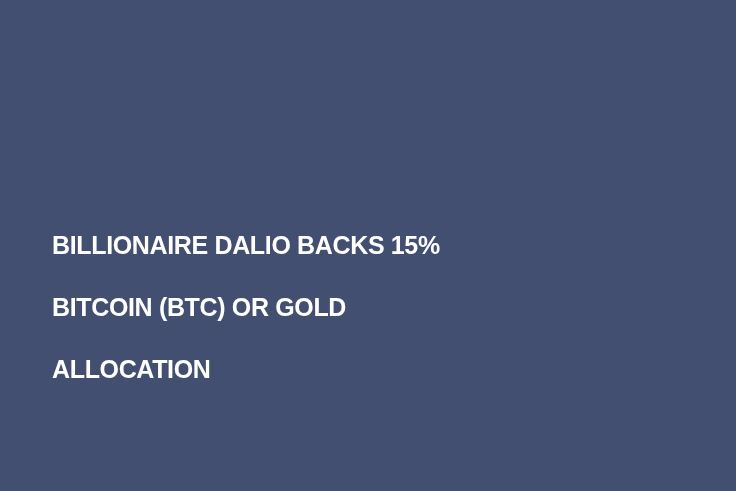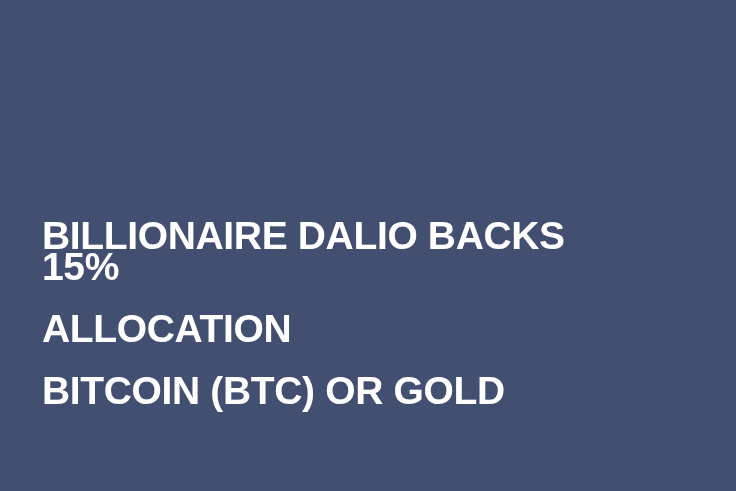--- a/index.html
+++ b/index.html
@@ -28,25 +28,25 @@
 
   
   .headline-block {
     position: absolute;
     left: 42px;
     top: 189px;
     width: 600px;
   }
 
   .headline {
-    margin: 0;
+    margin: 10px;
     padding: 0;
     color: #ffffff;
     font-family: "Liberation Sans", "DejaVu Sans", sans-serif;
-    font-size: 39px;
+    font-size: 25px;
     font-weight: 800;
     line-height: 31px;
     letter-spacing: -0.35px;
     text-transform: uppercase;
     font-stretch: condensed;
     white-space: pre-line;
     -webkit-font-smoothing: antialiased;
   }
 
   .headline .hl-line {
@@ -54,18 +54,18 @@
   }
 </style>
 </head>
 <body style="background: rgb(67, 79, 112);">
 
 <div class="card" style="background: rgb(67, 79, 112);">
 
   <div class="headline-block">
     <h1 class="headline" style="color: rgb(255, 255, 255);">
       <span class="hl-line">BILLIONAIRE DALIO BACKS 15%</span>
+      <span class="hl-line">BITCOIN (BTC) OR GOLD</span>
       <span class="hl-line">ALLOCATION</span>
-      <span class="hl-line">BITCOIN (BTC) OR GOLD</span>
     </h1>
   </div>
 
 </div>
 
 </body></html>

